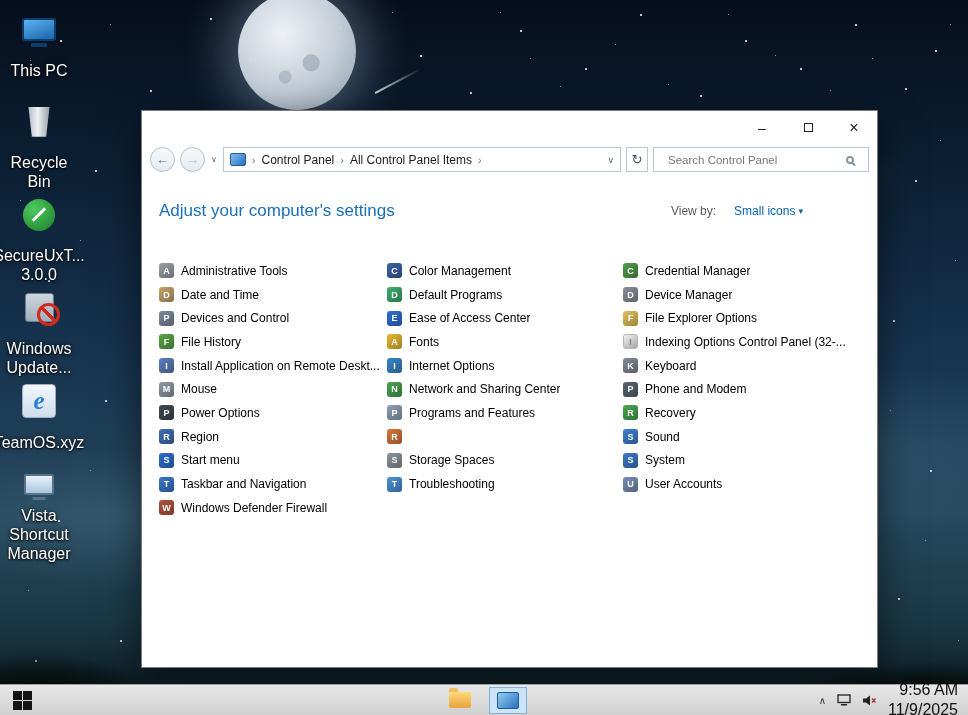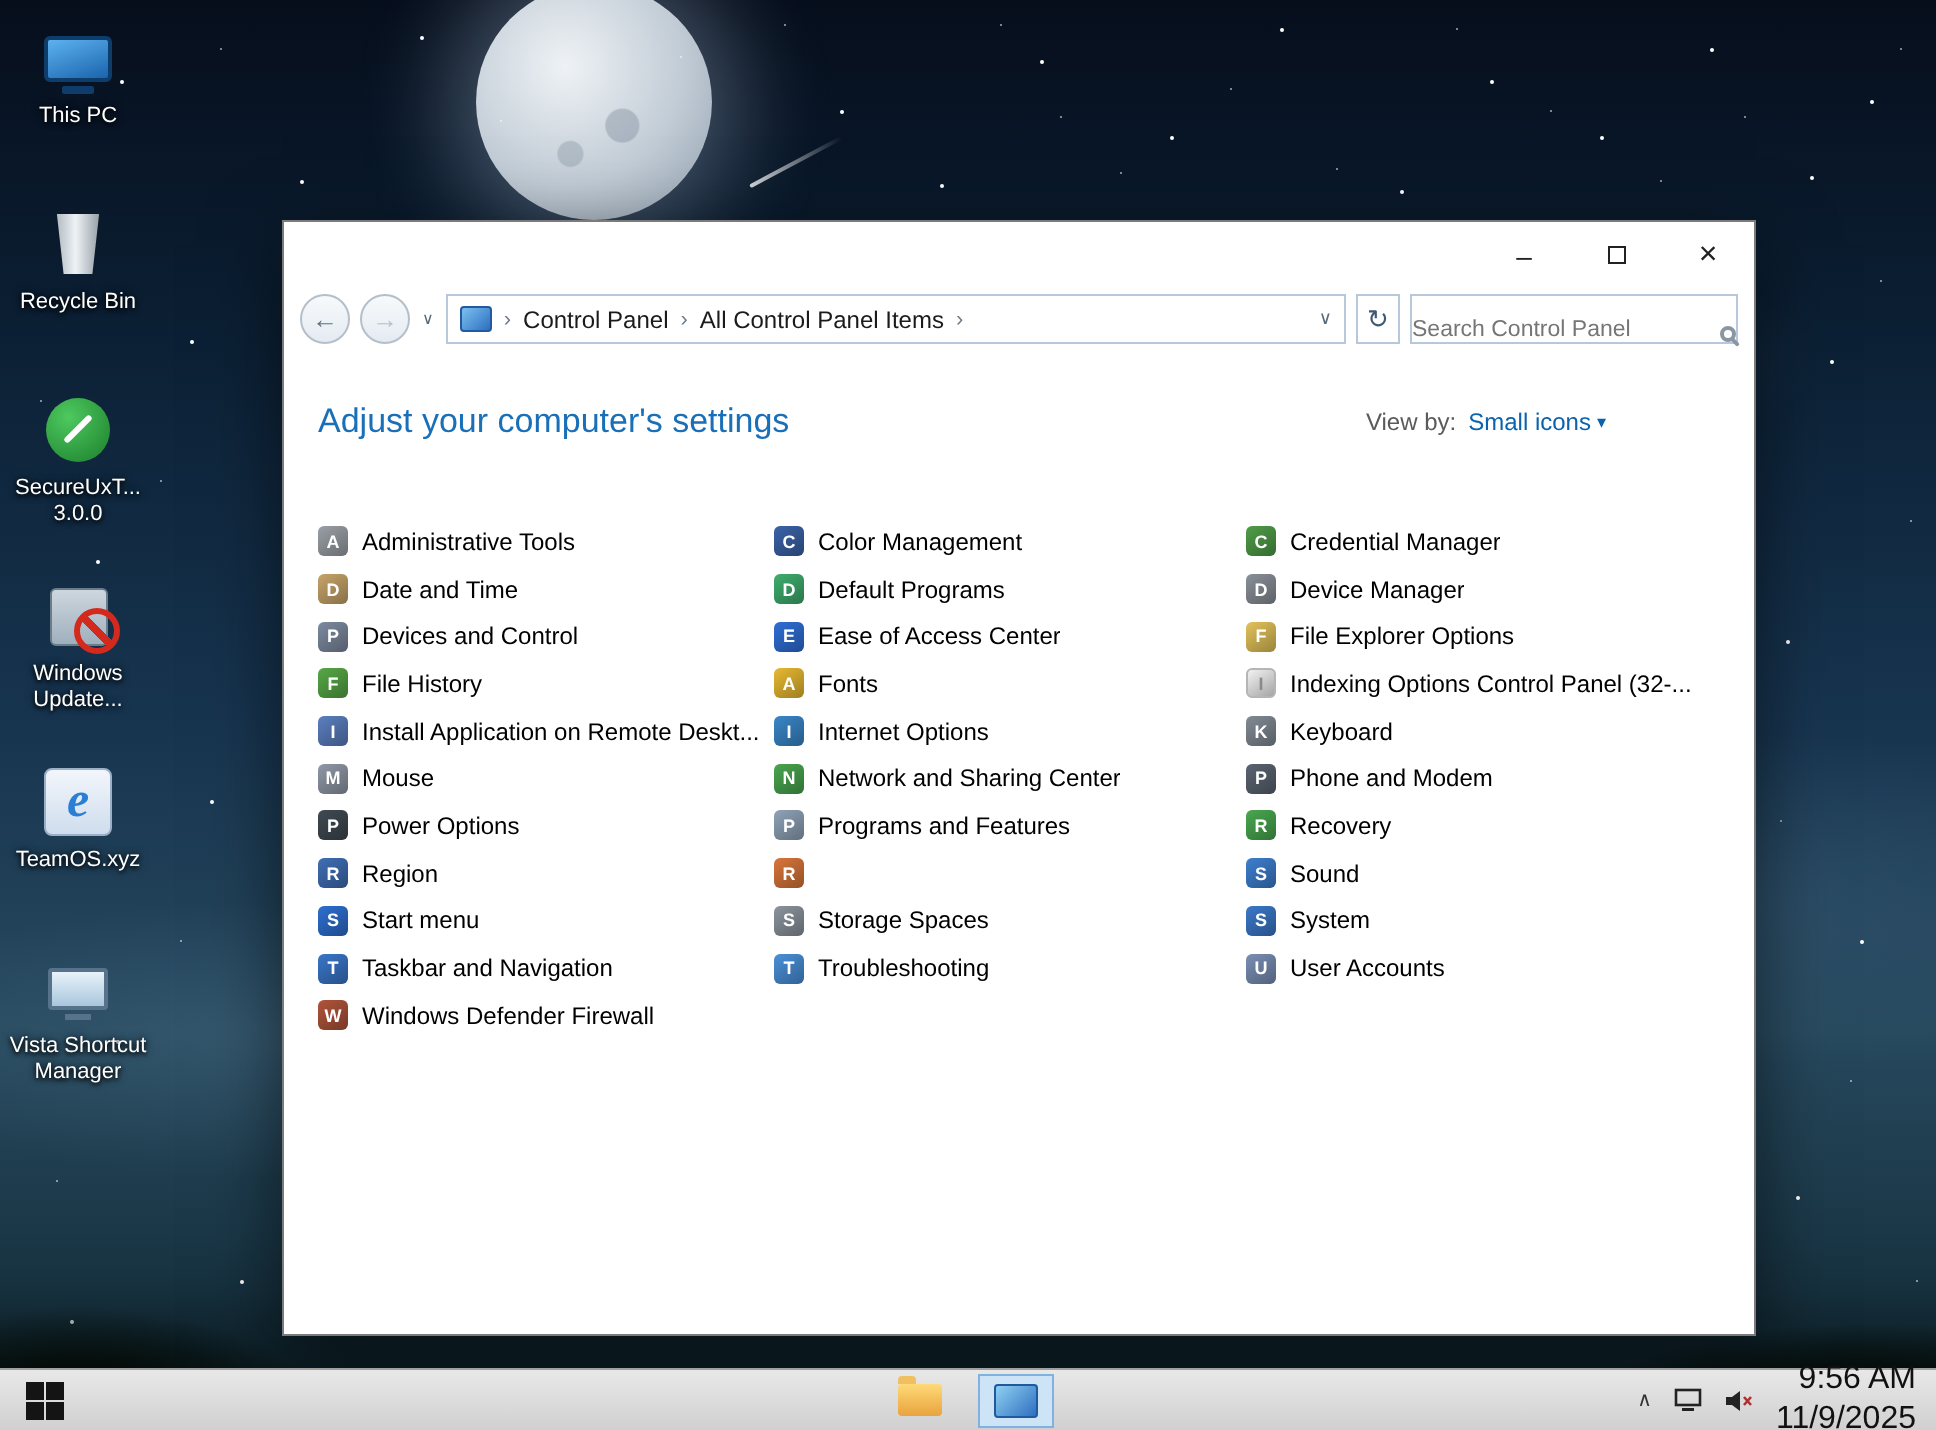--- a/index.html
+++ b/index.html
@@ -45,21 +45,21 @@
     background:
       radial-gradient(ellipse 180px 90px at 40px 105%, #050d0a 40%, transparent 72%),
       radial-gradient(ellipse 220px 80px at 935px 108%, #050d0a 45%, transparent 74%),
       radial-gradient(ellipse 500px 40px at 50% 118%, rgba(5,13,10,.9) 40%, transparent 78%),
       linear-gradient(180deg, transparent, rgba(5,14,11,.55)); }
 
   
   .desktop-icons { position:absolute; left:1px; top:6px; width:76px; display:flex; flex-direction:column; z-index:2; }
   .dicon { height:93px; display:flex; flex-direction:column; align-items:center; padding-top:2px; }
   .dshape { height:42px; display:flex; align-items:center; justify-content:center; }
-  .dlabel { margin-top:2px; font-size:11px; line-height:1.18; color:#fff; text-align:center; white-space:pre-line;
+  .dlabel { margin-top:12px; font-size:16px; line-height:1.18; color:#fff; text-align:center; white-space:pre-line;
     text-shadow:0 1px 2px rgba(0,0,0,.95), 0 0 4px rgba(0,0,0,.85); }
 
   .k-this-pc .shape { width:34px; height:23px; background:linear-gradient(160deg,#5db2ef,#1a64ad);
     border:2px solid #0e3d6b; border-radius:3px; position:relative; }
   .k-this-pc .shape::after { content:""; position:absolute; left:50%; transform:translateX(-50%); bottom:-8px;
     width:16px; height:4px; background:#0e3d6b; border-radius:1px; }
   .k-recycle-bin .shape { width:24px; height:30px;
     background:linear-gradient(90deg,#aab4bc,#eef2f5 45%,#8d979f); clip-path:polygon(6% 0,94% 0,80% 100%,20% 100%); }
   .k-folder .shape { width:32px; height:23px; background:linear-gradient(#f4e7c0,#d8b96a);
     border:1px solid #a8873c; border-radius:2px; position:relative; }
@@ -100,32 +100,32 @@
   .histdrop { font-size:8px; color:#5a6a78; margin:0 1px; }
   .crumbbar { flex:1; height:25px; border:1px solid #b6c8d9; display:flex; align-items:center; gap:6px;
     padding:0 6px; font-size:12px; color:#1b1b1b; background:#fff; }
   .crumb-ico { width:16px; height:13px; border-radius:2px; flex:none;
     background:linear-gradient(135deg,#7cc0f0 0%,#2d6fc0 100%); border:1px solid #215a9e; }
   .sep { color:#6a7a88; font-size:11px; }
   .flexspace { flex:1; }
   .crumbdrop { font-size:9px; color:#5a6a78; }
   .refresh { width:22px; height:25px; border:1px solid #b6c8d9; background:#fff; color:#3f5a73; font-size:13px;
     display:flex; align-items:center; justify-content:center; flex:none; }
-  .searchbox { width:164px; height:25px; border:1px solid #b6c8d9; display:flex; align-items:flex-end;
-    padding:0 0; flex:none; background:#fff; }
+  .searchbox { width:216px; height:25px; border:1px solid #b6c8d9; display:flex; align-items:center;
+    padding:0 14px; flex:none; background:#fff; }
   .searchbox input { flex:1; min-width:0; border:none; outline:none; font-size:11.5px; color:#333; font-family:inherit; background:transparent; }
   .searchbox input::placeholder { color:#767676; }
   .mag { width:8px; height:8px; border:2px solid #8a97a3; border-radius:50%; position:relative; flex:none; margin-left:4px; }
   .mag::after { content:""; position:absolute; width:5px; height:2px; background:#8a97a3; transform:rotate(45deg);
     right:-4px; bottom:-3px; border-radius:1px; }
 
   .content { flex:1; padding:22px 12px 0 17px; overflow:hidden; }
   .headrow { display:flex; align-items:flex-start; justify-content:space-between; padding-right:62px; }
   h1 { font-size:17px; font-weight:400; color:#1a70b8; }
-  .viewby { display:flex; gap:6px; font-size:12px; margin-top:3px; }
+  .viewby { display:flex; gap:18px; font-size:12px; margin-top:3px; }
   .vb-label { color:#5a5a5a; }
   .vb-value { color:#0a63ad; display:flex; align-items:center; gap:3px; }
   .caret { font-size:9px; color:#0a63ad; }
 
   .cp-columns { display:flex; margin-top:38px; }
   .cp-col:nth-child(1) { width:228px; }
   .cp-col:nth-child(2) { width:236px; }
   .cp-col:nth-child(3) { flex:1; }
   .cp-item { display:flex; align-items:center; gap:7px; height:23.7px; }
   .cp-ico { width:15px; height:15px; border-radius:3px; color:#fff; font-size:9px; font-weight:700; flex:none;

